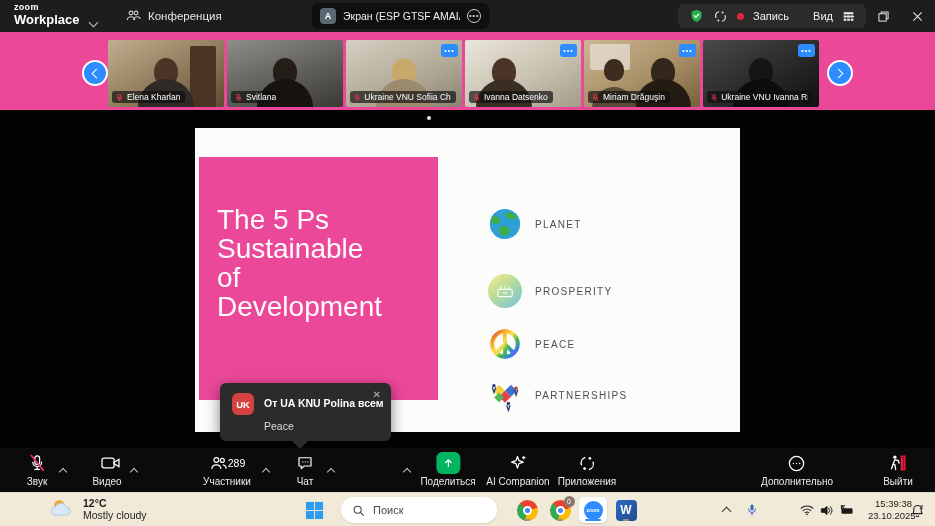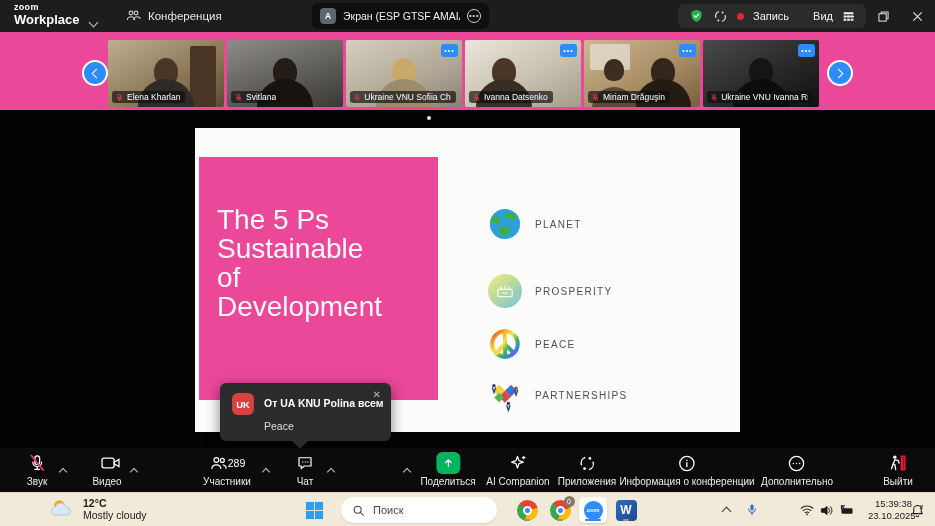--- a/index.html
+++ b/index.html
@@ -413,30 +413,20 @@
         <svg width="19" height="19" viewBox="0 0 24 24" fill="none" stroke="#fff" stroke-width="1.7" stroke-linecap="round">
           <path d="M9 4.5A7.5 7.5 0 0 0 4.6 13.6"></path>
             <circle cx="15.4" cy="5.6" r="1.7" fill="#fff" stroke="none"></circle>
           <path d="M15 19.5A7.5 7.5 0 0 0 19.4 10.4"></path>
             <circle cx="8.6" cy="18.4" r="1.7" fill="#fff" stroke="none"></circle>
         </svg>
       </div>
       <div class="tb-lbl">Приложения</div>
     </div>
 
-    <div class="tb-item" style="left:687px; transform:translateX(-50%);">
-      <div class="tb-icon">
-        <svg width="19" height="19" viewBox="0 0 24 24" fill="none" stroke="#fff" stroke-width="1.6">
-          <circle cx="12" cy="12" r="9"></circle>
-            <path d="M12 11v5" stroke-linecap="round"></path>
-            <circle cx="12" cy="7.8" r="1" fill="#fff" stroke="none"></circle>
-        </svg>
-      </div>
-      <div class="tb-lbl">Информация о конференции</div>
-    </div>
 
     <div class="tb-item" style="left:797px; transform:translateX(-50%);">
       <div class="tb-icon">
         <svg width="19" height="19" viewBox="0 0 24 24" fill="none" stroke="#fff" stroke-width="1.6">
           <circle cx="12" cy="12" r="9"></circle>
           <circle cx="8" cy="12" r=".9" fill="#fff" stroke="none"></circle>
             <circle cx="12" cy="12" r=".9" fill="#fff" stroke="none"></circle>
             <circle cx="16" cy="12" r=".9" fill="#fff" stroke="none"></circle>
         </svg>
       </div>

